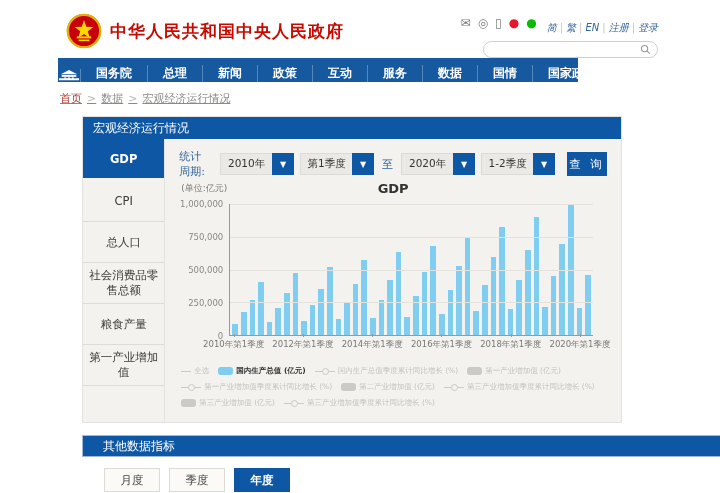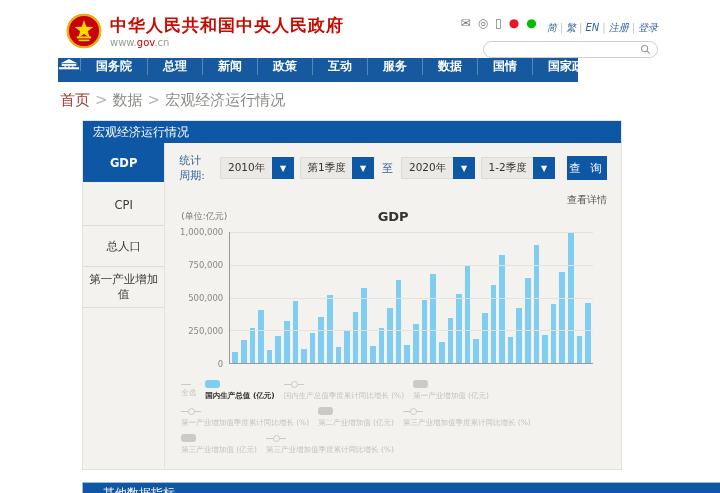--- a/index.html
+++ b/index.html
@@ -20,28 +20,28 @@
   .hicon { font-size:12px; line-height:14px; color:#7b7b77; }
   .hicon.weibo { color:#e6162d; }
   .hicon.wechat { color:#09bb07; }
   .quick-links { font-size:10px; color:#30649f; display:inline-block; line-height:15px;font-style:italic;}
   .quick-links .sep { color:#c5c4c0; margin:0 3px; }
   .search-pill { margin-top:6px; width:175px; height:17px; border:1px solid #cfcec9; border-radius:9px;
      background:#fff; display:flex; align-items:center; justify-content:flex-end; padding-right:6px; float:right;}
   .search-input { border:none; outline:none; background:transparent; flex:1; height:13px; font-size:10px; padding-left:8px;}
 
   
-  .nav { width:520px; margin-left:58px; height:24px; background:var(--nav); display:flex; align-items:flex-start; }
+  .nav { width:520px; margin-left:58px; height:24px; background:var(--nav); display:flex; align-items:flex-end; }
   .nav-home { width:46px; display:flex; align-items:center; justify-content:center; border-right:1px solid rgba(255,255,255,.28); cursor:pointer;}
   .nav-item { color:#fff; font-size:12px; font-weight:bold; display:flex; align-items:center; padding:0 15px;
      border-right:1px solid rgba(255,255,255,.28); cursor:pointer; white-space:nowrap;}
   .nav-item:last-child { border-right:none; }
 
   
-  .breadcrumb { margin:9px 0 0 60px; font-size:15px; color:#8a8a86; }
+  .breadcrumb { margin:9px 0 0 60px; font-size:11px; color:#8a8a86;text-decoration:underline; }
   .breadcrumb .crumb { color:#8a8a86; }
   .breadcrumb .crumb.first { color:#a5372c; }
   .breadcrumb .bsep { margin:0 5px; color:#b5b4b0; }
 
   
   .panel { width:540px; margin:10px 0 0 82px; background:var(--panelbg); border:1px solid #e3e2de;}
   .panel-header { height:22px; background:var(--accent); color:#fff; font-size:12px; display:flex; align-items:center; padding-left:10px; }
   .panel-body { display:flex; }
   .sidebar { width:119px; border-right:1px solid #e3e2de; }
   .side-item { height:41px; display:flex; align-items:center; justify-content:center; font-size:11.5px; color:#3b3b38;
@@ -72,21 +72,21 @@
   .plot { flex:1; height:132px; position:relative; border-left:1px solid #999; border-bottom:1px solid #999; margin-right:14px;}
   .gridline { position:absolute; left:0; right:0; height:1px; background:#e3e2dd; }
   .bar-series { position:absolute; left:1px; right:1px; top:0; bottom:0; display:flex; align-items:flex-end; gap:3px; padding:0 1px;}
   .bar { flex:1; background:var(--bar); }
   .x-axis { position:relative; height:14px; margin-left:50px; margin-right:14px;}
   .xlabel { position:absolute; top:3px; transform:translateX(-50%); font-size:8.5px; color:#777; white-space:nowrap;}
   .xtick { position:absolute; top:-2px; width:1px; height:3px; background:#999; }
 
   
   .legend { margin:16px 0 4px 2px; display:flex; flex-wrap:wrap; gap:6px 9px; align-items:center; }
-  .legend-item { display:flex; gap:3px; font-size:7.5px; color:#c4c3bf; cursor:pointer; white-space:nowrap;flex-direction:column;}
+  .legend-item { display:flex; align-items:center; gap:3px; font-size:7.5px; color:#c4c3bf; cursor:pointer; white-space:nowrap;}
   .legend-item.active { color:#333; font-weight:bold; }
   .m-bar { width:15px; height:8px; border-radius:3px; background:#cbcac6; }
   .legend-item.active .m-bar { background:var(--bar); }
   .m-line { width:20px; height:8px; position:relative; }
   .m-line::before { content:""; position:absolute; left:0; right:0; top:3.5px; height:1px; background:#cbcac6; }
   .m-line::after { content:""; position:absolute; left:7px; top:1px; width:5px; height:5px; border:1px solid #cbcac6;
      border-radius:50%; background:var(--panelbg); }
   .m-dash { width:10px; height:1px; background:#cbcac6; }
 
   
@@ -104,21 +104,20 @@
   <div class="logo-wrap">
     <svg class="emblem" viewBox="0 0 40 40">
       <circle cx="20" cy="20" r="19" fill="#c7000b"></circle>
       <circle cx="20" cy="20" r="18" fill="none" stroke="#e8b004" stroke-width="2.6"></circle>
       <polygon fill="#ffd900" points="20,8 22.6,15.4 30.4,15.5 24.2,20.2 26.5,27.7 20,23.2 13.5,27.7 15.8,20.2 9.6,15.5 17.4,15.4"></polygon>
       <rect x="12" y="26" width="16" height="2.2" fill="#ffd900"></rect>
       <rect x="14" y="29.5" width="12" height="1.8" fill="#ffd900"></rect>
     </svg>
     <div class="logo-text">
       <div class="site-title">中华人民共和国中央人民政府</div>
-      <div class="site-url"><span>www.</span><b>gov</b><span>.cn</span></div>
     </div>
   </div>
   <div class="header-right">
     <div>
       <span class="hdr-icons">
         <span class="hicon">✉</span>
         <span class="hicon">◎</span>
         <span class="hicon">▯</span>
         <span class="hicon weibo">●</span>
         <span class="hicon wechat">●</span>
@@ -160,20 +159,22 @@
 
 <div class="breadcrumb"><span class="crumb first">首页</span><span class="bsep">&gt;</span><span class="crumb">数据</span><span class="bsep">&gt;</span><span class="crumb">宏观经济运行情况</span></div>
 
 <div class="panel">
   <div class="panel-header">宏观经济运行情况</div>
   <div class="panel-body">
     <div class="sidebar">
         <div class="side-item active">GDP</div>
         <div class="side-item">CPI</div>
         <div class="side-item">总人口</div>
+        <div class="side-item">社会消费品零售总额</div>
+        <div class="side-item">粮食产量</div>
         <div class="side-item">第一产业增加值</div>
       </div>
     <div class="content">
 
       <div class="controls">
         <span class="ctrl-label">统计周期:</span>
         <span class="select">
           <span class="sel-val">2010年</span>
           <span class="sel-btn">▼</span>
         </span>
@@ -184,23 +185,20 @@
         <span class="to-label">至</span>
         <span class="select">
           <span class="sel-val">2020年</span>
           <span class="sel-btn">▼</span>
         </span>
         <span class="select">
           <span class="sel-val">1-2季度</span>
           <span class="sel-btn">▼</span>
         </span>
         <button class="query-btn">查 询</button>
-      </div>
-      <div class="detail-row">
-        <span class="detail-link">查看详情</span>
       </div>
 
       <div class="chart">
         <div class="unit-label">(单位:亿元)</div>
         <div class="chart-title">GDP</div>
         <div class="plot-wrap">
           <div class="y-axis">
               <div class="ytick" style="top: 100%;">0</div>
               <div class="ytick" style="top: 75%;">250,000</div>
               <div class="ytick" style="top: 50%;">500,000</div>
@@ -252,20 +250,34 @@
                 <div class="bar" title="2019年第1-4季度: 991000" style="height: 99.1%;"></div>
                 <div class="bar" title="2020年第1季度: 207000" style="height: 20.7%;"></div>
                 <div class="bar" title="2020年第1-2季度: 457000" style="height: 45.7%;"></div>
               </div>
           <div class="gridline" style="top: 75%;"></div>
               <div class="gridline" style="top: 50%;"></div>
               <div class="gridline" style="top: 25%;"></div>
               <div class="gridline" style="top: 0%;"></div>
             </div>
         </div>
+        <div class="x-axis">
+            <div class="xtick" style="left: 1.19048%;"></div>
+            <div class="xlabel" style="left: 1.19048%;">2010年第1季度</div>
+            <div class="xtick" style="left: 20.2381%;"></div>
+            <div class="xlabel" style="left: 20.2381%;">2012年第1季度</div>
+            <div class="xtick" style="left: 39.2857%;"></div>
+            <div class="xlabel" style="left: 39.2857%;">2014年第1季度</div>
+            <div class="xtick" style="left: 58.3333%;"></div>
+            <div class="xlabel" style="left: 58.3333%;">2016年第1季度</div>
+            <div class="xtick" style="left: 77.381%;"></div>
+            <div class="xlabel" style="left: 77.381%;">2018年第1季度</div>
+            <div class="xtick" style="left: 96.4286%;"></div>
+            <div class="xlabel" style="left: 96.4286%;">2020年第1季度</div>
+          </div>
         <div class="legend">
             <div class="legend-item">
               <span class="m-dash"></span>
               <span>全选</span>
             </div>
             <div class="legend-item active">
               <span class="m-bar"></span>
               <span>国内生产总值 (亿元)</span>
             </div>
             <div class="legend-item">

